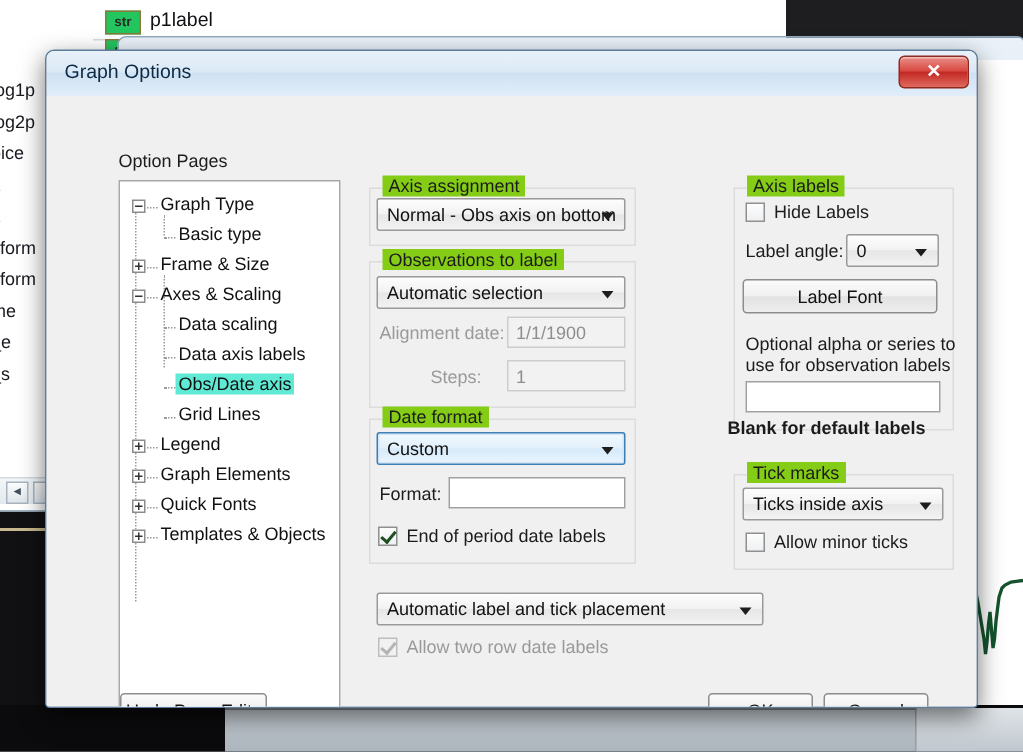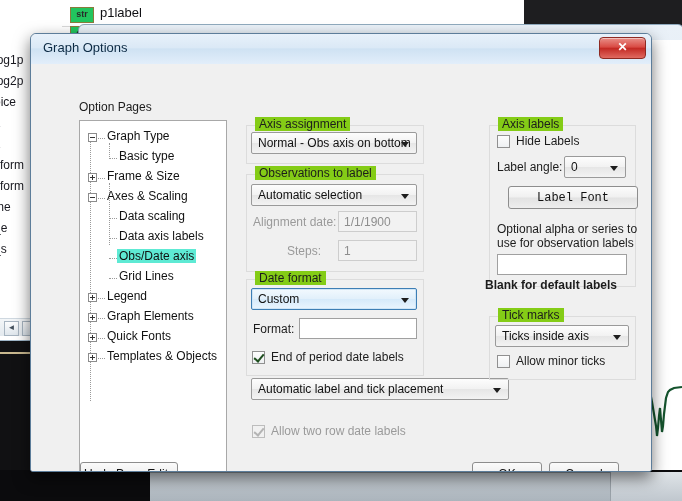--- a/index.html
+++ b/index.html
@@ -375,42 +375,42 @@
     </div>
     <div class="plain-label" style="left:222px;top:258px;">Format:</div>
     <div class="textbox" style="left:268px;top:254px;width:118px;">
       <span></span>
     </div>
     <div class="checkbox" style="left:221px;top:286px;">
       <span class="box checked"></span>
       <span class="cb-label">End of period date labels</span>
     </div>
 
-    <div class="combo" style="left:220px;top:314px;width:258px;">
+    <div class="combo" style="left:220px;top:331px;width:258px;">
       <span class="combo-text">Automatic label and tick placement</span>
       <span class="combo-arrow"></span>
     </div>
     <div class="checkbox disabled" style="left:221px;top:360px;">
       <span class="box checked"></span>
       <span class="cb-label">Allow two row date labels</span>
     </div>
 
     <div class="group" style="left:458px;top:61px;width:145px;height:160px;">
       <span class="group-title">Axis labels</span>
     </div>
     <div class="checkbox" style="left:466px;top:70px;">
       <span class="box"></span>
       <span class="cb-label">Hide Labels</span>
     </div>
     <div class="plain-label" style="left:466px;top:96px;">Label angle:</div>
     <div class="combo" style="left:533px;top:92px;width:62px;">
       <span class="combo-text">0</span>
       <span class="combo-arrow"></span>
     </div>
-    <div class="button" style="left:477px;top:122px;width:130px;font-family:Liberation Mono, monospace;">Label Font</div>
+    <div class="button" style="left:464px;top:122px;width:130px;">Label Font</div>
     <div class="plain-label" style="left:466px;top:158px;">Optional alpha or series to</div>
     <div class="plain-label" style="left:466px;top:172px;">use for observation labels</div>
     <div class="textbox" style="left:466px;top:190px;width:130px;">
       <span></span>
     </div>
     <div class="plain-label" style="left:454px;top:214px;font-weight:bold;">Blank for default labels</div>
 
     <div class="group" style="left:458px;top:252px;width:145px;height:62px;">
       <span class="group-title">Tick marks</span>
     </div>

